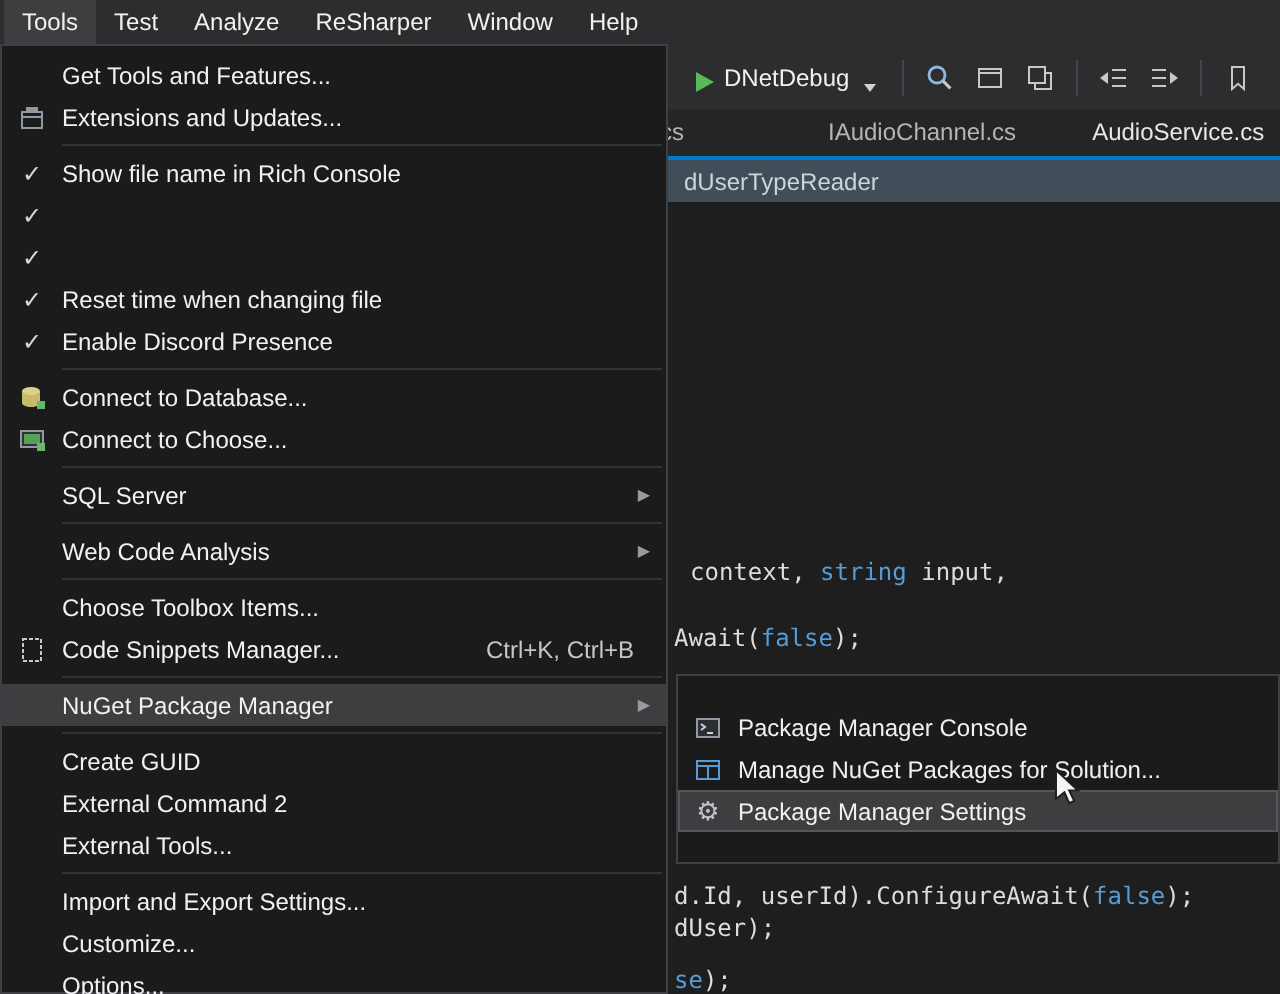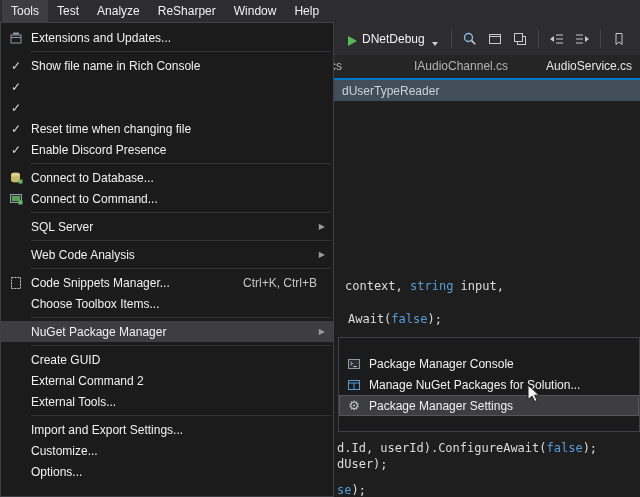--- a/index.html
+++ b/index.html
@@ -39,21 +39,21 @@
   .navbar { position:absolute; top:80px; left:0; right:0; height:21px; background:#414e59;
             display:flex; align-items:center; padding-left:342px; color:#ccd3d9; z-index:5; }
 
   
   .editor { position:absolute; top:101px; left:0; right:0; bottom:0; background:#1e1e1e; z-index:1; }
   .code-line { position:absolute; font-family:"DejaVu Sans Mono","Liberation Mono",monospace;
                font-size:12px; line-height:15px; white-space:pre; }
   .tok-plain { color:#dcdcdc; }
   .tok-kw { color:#569cd6; }
   .cl-1 { top:178px; left:345px; }
-  .cl-2 { top:211px; left:348px; }
+  .cl-2 { top:211px; left:337px; }
   .cl-3 { top:340px; left:337px; }
   .cl-4 { top:356px; left:337px; }
   .cl-5 { top:382px; left:337px; }
 
   
   .menu { position:absolute; top:22px; left:0; width:334px; height:475px; background:#1b1b1c;
           border:1px solid #3f3f46; padding-top:4px; z-index:100; }
   .menu-item { height:21px; display:flex; align-items:center; padding-right:8px; cursor:default; }
   .menu-item.hl { background:#3e3e40; }
   .mi-gutter { width:30px; flex:none; display:flex; align-items:center; justify-content:center; }
@@ -154,20 +154,24 @@
 <div class="editor">
   <div class="code-line cl-1"><span class="tok-plain">context, </span><span class="tok-kw">string</span><span class="tok-plain"> input,</span></div>
   <div class="code-line cl-2"><span class="tok-plain">Await(</span><span class="tok-kw">false</span><span class="tok-plain">);</span></div>
   <div class="code-line cl-3"><span class="tok-plain">d.Id, userId).ConfigureAwait(</span><span class="tok-kw">false</span><span class="tok-plain">);</span></div>
   <div class="code-line cl-4"><span class="tok-plain">dUser);</span></div>
   <div class="code-line cl-5"><span class="tok-kw">se</span><span class="tok-plain">);</span></div>
 </div>
 
 <div class="menu">
 
+  <div class="menu-item">
+    <span class="mi-gutter"></span>
+    <span class="mi-label">Get Tools and Features...</span>
+  </div>
 
   <div class="menu-item">
     <span class="mi-gutter">
       <svg width="14" height="14" viewBox="0 0 14 14">
           <rect x="2" y="4" width="10" height="8" fill="none" stroke="#8f9aa5"></rect>
           <rect x="4" y="1.5" width="6" height="2" fill="#8f9aa5"></rect>
           <line x1="2" y1="6.5" x2="12" y2="6.5" stroke="#8f9aa5"></line>
         </svg>
     </span>
     <span class="mi-label">Extensions and Updates...</span>
@@ -217,21 +221,21 @@
     <span class="mi-label">Connect to Database...</span>
   </div>
   <div class="menu-item">
     <span class="mi-gutter">
       <svg width="14" height="14" viewBox="0 0 14 14">
           <rect x="1.5" y="2.5" width="11" height="8" fill="#2f3338" stroke="#8f9aa5"></rect>
           <rect x="3" y="4" width="8" height="5" fill="#55a255"></rect>
           <rect x="9.5" y="8.5" width="4" height="4" fill="#67b868"></rect>
         </svg>
     </span>
-    <span class="mi-label">Connect to Command...</span>
+    <span class="mi-label">Connect to Choose...</span>
   </div>
 
   <div class="menu-sep"></div>
 
   <div class="menu-item">
     <span class="mi-gutter"></span>
     <span class="mi-label">SQL Server</span>
     <span class="mi-arrow">▶</span>
   </div>
 
@@ -239,31 +243,31 @@
 
   <div class="menu-item">
     <span class="mi-gutter"></span>
     <span class="mi-label">Web Code Analysis</span>
     <span class="mi-arrow">▶</span>
   </div>
 
   <div class="menu-sep"></div>
 
   <div class="menu-item">
+    <span class="mi-gutter"></span>
+    <span class="mi-label">Choose Toolbox Items...</span>
+  </div>
+  <div class="menu-item">
     <span class="mi-gutter">
       <svg width="14" height="14" viewBox="0 0 14 14">
           <rect x="2.5" y="1.5" width="9" height="11" fill="none" stroke="#c8c8c8" stroke-dasharray="2 1"></rect>
         </svg>
     </span>
     <span class="mi-label">Code Snippets Manager...</span>
     <span class="mi-shortcut">Ctrl+K, Ctrl+B</span>
-  </div>
-  <div class="menu-item">
-    <span class="mi-gutter"></span>
-    <span class="mi-label">Choose Toolbox Items...</span>
   </div>
 
   <div class="menu-sep"></div>
 
   <div class="menu-item hl">
     <span class="mi-gutter"></span>
     <span class="mi-label">NuGet Package Manager</span>
     <span class="mi-arrow">▶</span>
   </div>
 

